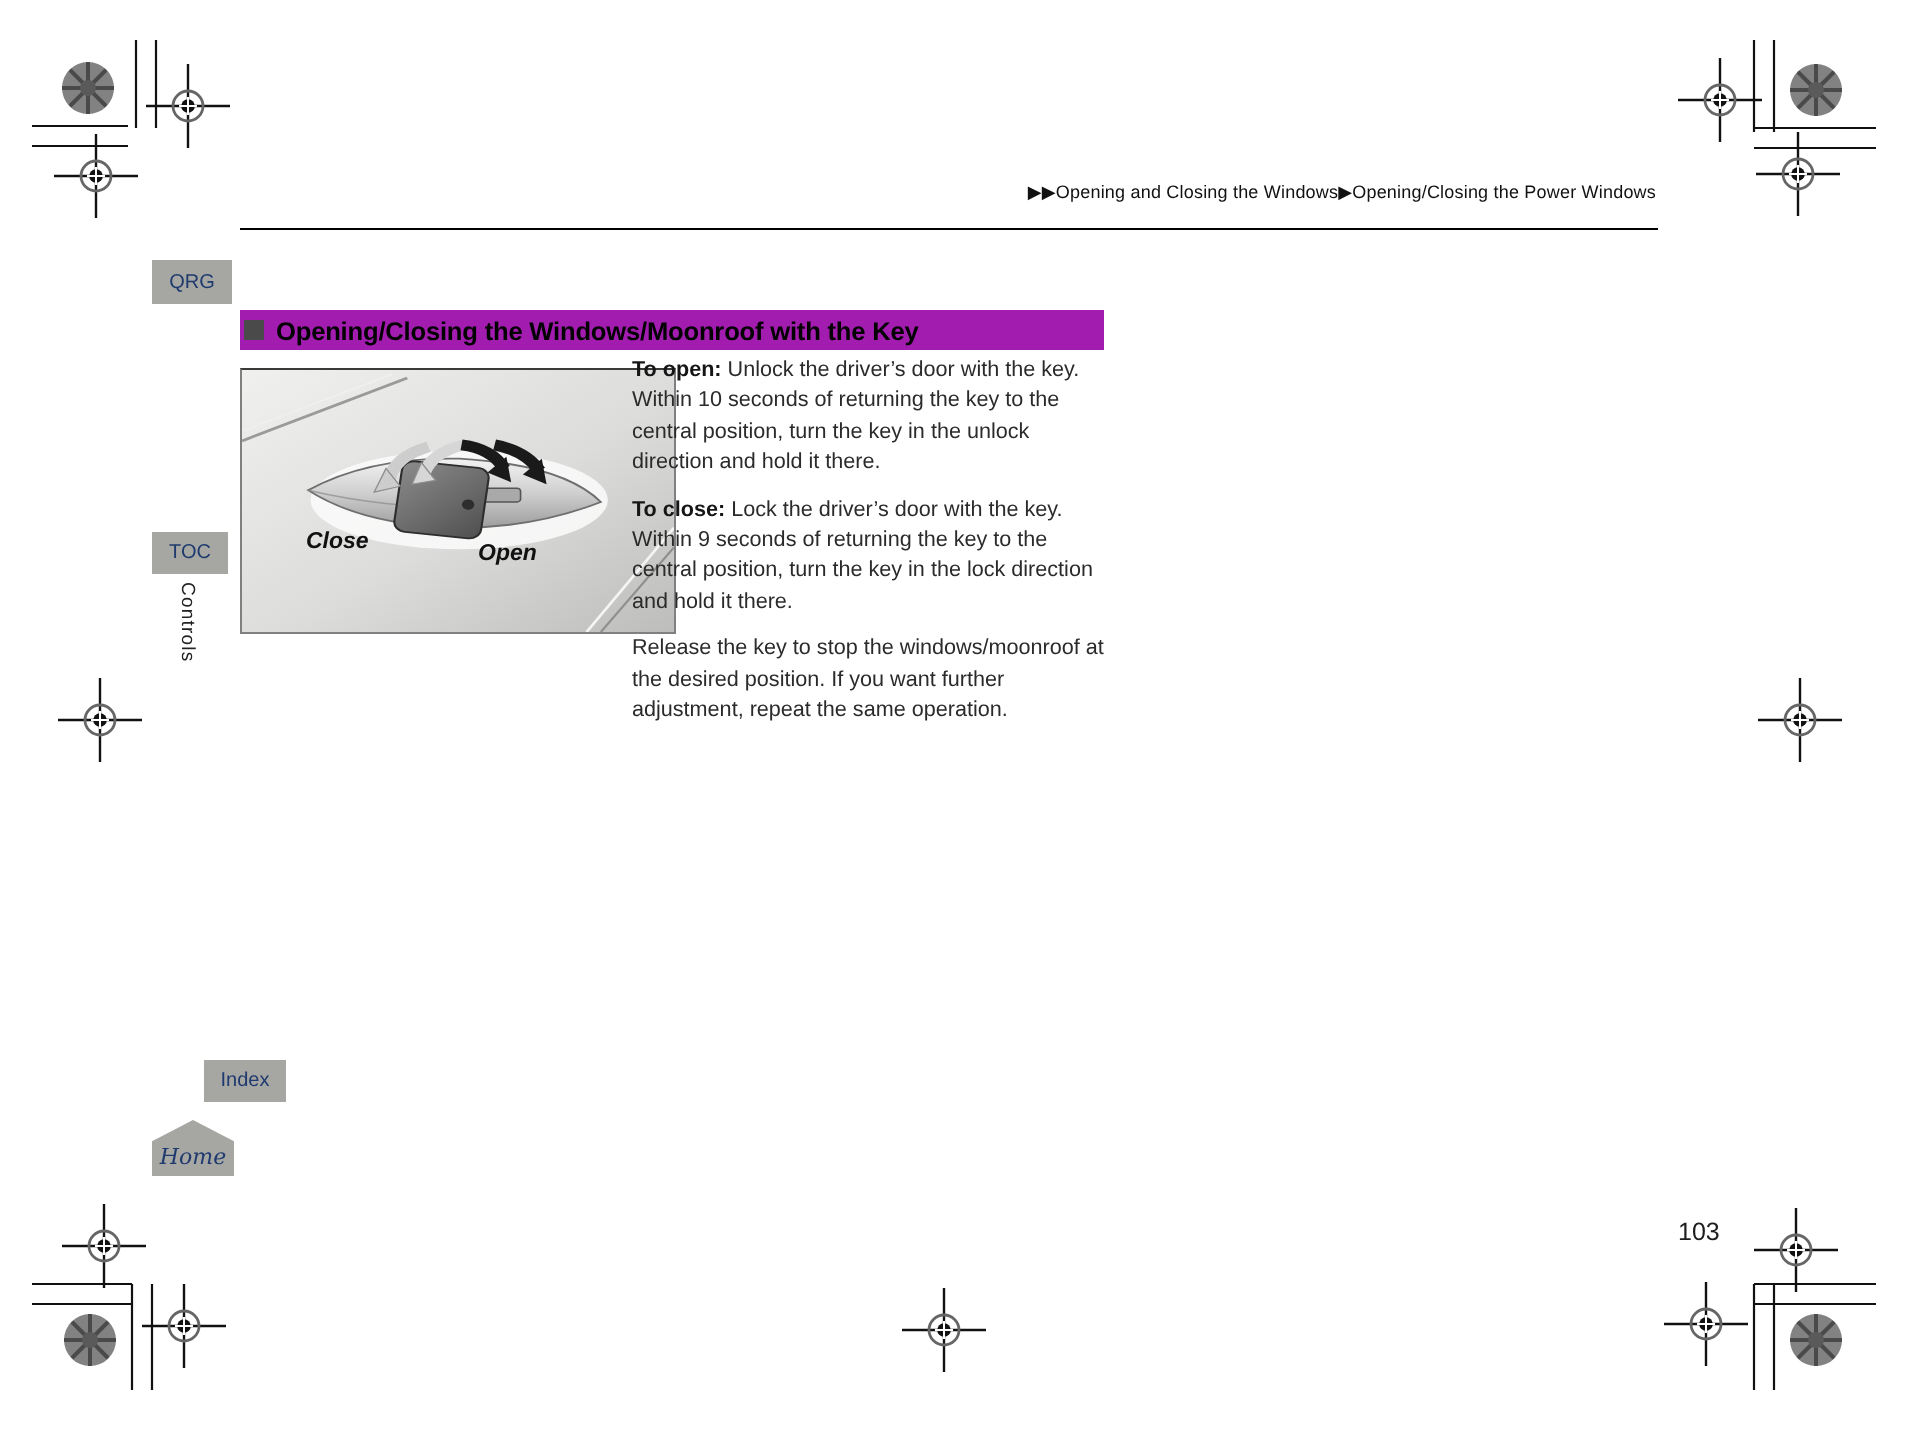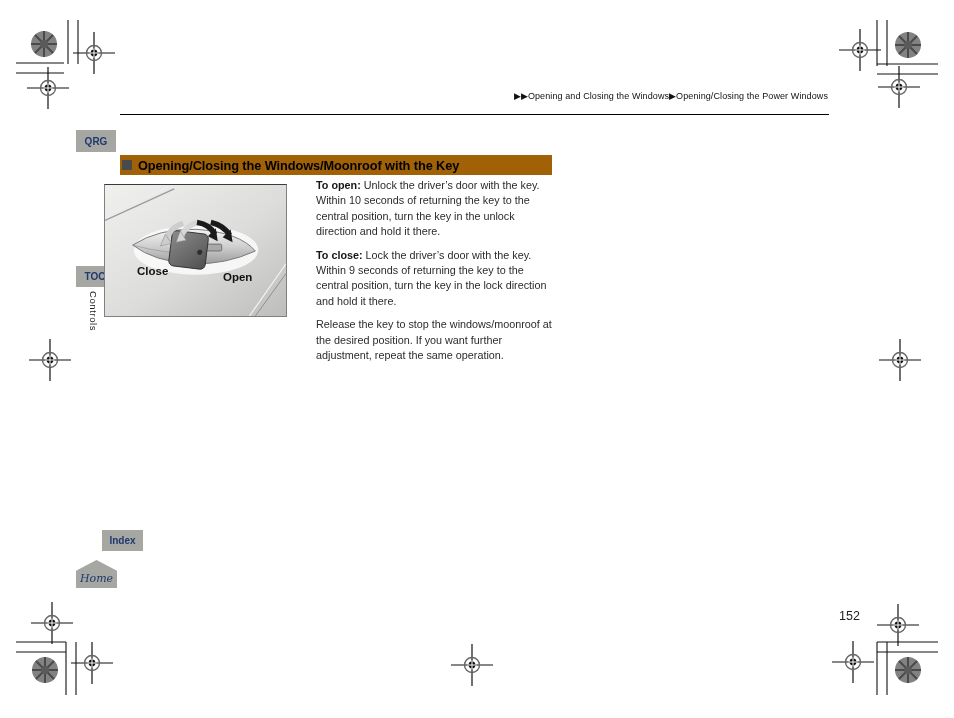--- a/index.html
+++ b/index.html
@@ -16,52 +16,52 @@
   .breadcrumb {
     position:absolute; right:126px; top:91px;
     font-size:9px; color:#111; letter-spacing:.1px; white-space:nowrap;
     cursor:pointer;
   }
   .header-rule {
     position:absolute; left:120px; top:114px; width:709px; height:1.4px; background:#000;
   }
   .tab {
     position:absolute; background:#a6a6a2; color:#1e3a6e;
-    font-weight:bold; font-size:10px;
+    font-weight:normal; font-size:10px;
     display:flex; align-items:center; justify-content:center; cursor:pointer;
   }
   .tab-qrg   { left:76px; top:130px; width:40px; height:22px; }
   .tab-toc   { left:76px; top:266px; width:38px; height:21px; }
   .tab-index { left:74px; top:530px; width:41px; height:21px;margin-left:28px; }
   .home-btn {
     position:absolute; left:76px; top:560px; width:41px; height:28px;
     background:#a6a6a2; clip-path:polygon(50% 0, 100% 38%, 100% 100%, 0 100%, 0 38%);
     display:flex; align-items:flex-end; justify-content:center; cursor:pointer;
   }
   .home-btn span {
     font-family:"DejaVu Serif", serif; font-style:italic; font-weight:normal;
     font-size:11px; color:#1e3a6e; padding-bottom:3px;
   }
   .chapter-vertical {
     position:absolute; left:88px; top:291px;
     writing-mode:vertical-rl; font-size:9.5px; color:#222; letter-spacing:.6px;
   }
   .section-heading {
     position:absolute; left:120px; top:155px; width:432px; height:20px;
-    background:#a16207; display:flex; align-items:center; gap:6px; padding-left:2px;
+    background:#a21caf; display:flex; align-items:center; gap:6px; padding-left:2px;
   }
   .section-bullet {
     width:10px; height:10px; background:#4a4a4a; flex:0 0 auto;
   }
   .section-title {
     font-weight:bold; font-size:12.8px; color:#000; white-space:nowrap; letter-spacing:-.1px;
   }
   .figure {
-    position:absolute; left:104px; top:184px; width:183px; height:133px;
-    border:1px solid #808080; border-top:1.5px solid #3a3a3a;
+    position:absolute; left:120px; top:184px; width:218px; height:133px;
+    border:1px solid #808080; border-top:1.5px solid #3a3a3a;font-style:italic;
   }
   .figure svg { display:block; width:100%; height:100%; }
   .fig-label {
     position:absolute; font-weight:bold; font-size:11.5px; color:#111;
   }
   .fig-label-close { left:32px; top:80px; }
   .fig-label-open  { left:118px; top:86px; }
   .body-col {
     position:absolute; left:316px; top:178px; width:239px;
     font-size:10.8px; line-height:15.4px; color:#2b2b2b;
@@ -207,15 +207,15 @@
     <span class="fig-label fig-label-close">Close</span>
     <span class="fig-label fig-label-open">Open</span>
   </div>
 
   <div class="body-col">
     <p><b>To open:</b><span> Unlock the driver’s door with the key. Within 10 seconds of returning the key to the central position, turn the key in the unlock direction and hold it there.</span></p>
     <p><b>To close:</b><span> Lock the driver’s door with the key. Within 9 seconds of returning the key to the central position, turn the key in the lock direction and hold it there.</span></p>
     <p>Release the key to stop the windows/moonroof at the desired position. If you want further adjustment, repeat the same operation.</p>
   </div>
 
-  <div class="page-number">152</div>
+  <div class="page-number">103</div>
 
 </div>
 
 </body></html>

